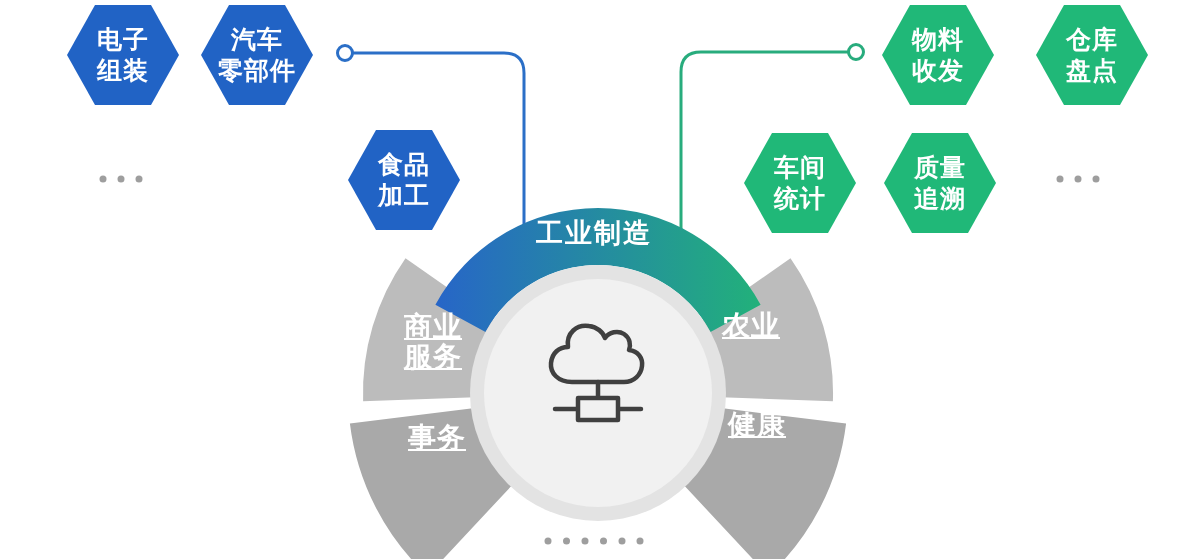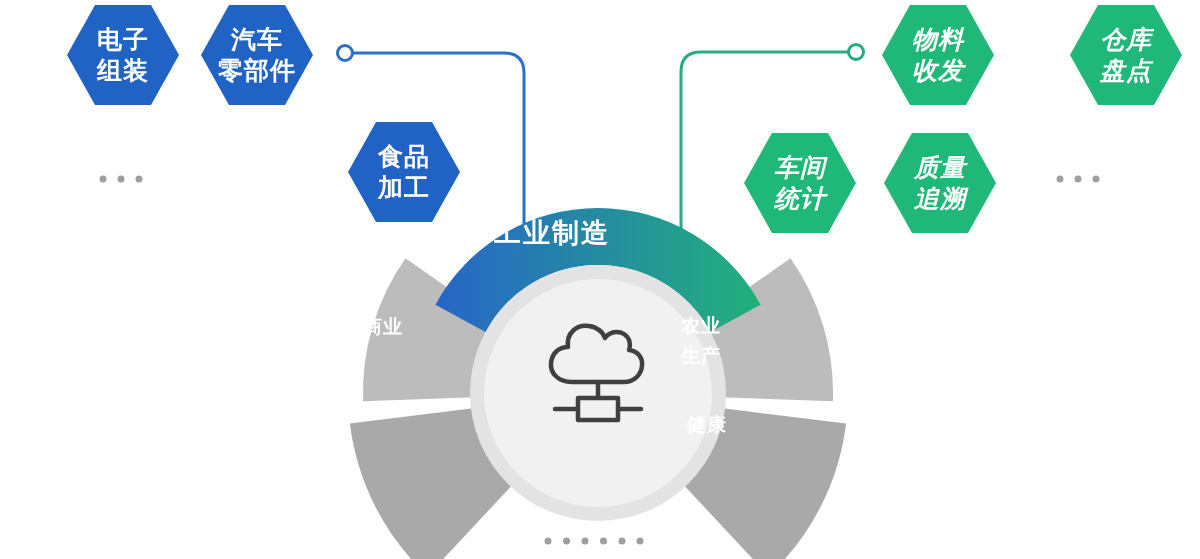--- a/index.html
+++ b/index.html
@@ -33,37 +33,39 @@
     position:absolute;
     width:112px;height:100px;
     clip-path:polygon(25% 0%,75% 0%,100% 50%,75% 100%,25% 100%,0% 50%);
     display:flex;flex-direction:column;align-items:center;justify-content:center;
     color:var(--c-text_white);
     font-size:25px;font-weight:bold;line-height:31px;
     letter-spacing:1px;
     text-align:center;
   }
   .hex-blue{background:var(--c-hex_blue);}
-  .hex-green{background:var(--c-hex_green);font-style:italic;}
+  .hex-green{background:var(--c-hex_green);}
 
   
   .wheel-label{
     position:absolute;
     width:140px;
     color:var(--c-text_white);
     font-weight:bold;
-    font-size:19px;line-height:30px;
+    font-size:28px;line-height:30px;
+    text-align:center;
     letter-spacing:1px;
+    text-decoration:underline;
   }
   .arc-label{
     position:absolute;
     left:494px;top:218px;width:200px;
     color:var(--c-text_white);
     font-weight:bold;font-size:27px;line-height:30px;
-    text-align:left;
+    text-align:center;
     letter-spacing:2px;
   }
 </style>
 </head>
 <body>
 
 <div class="stage">
 
   <svg class="wheel" width="1200" height="559" viewBox="0 0 1200 559">
     <defs>
@@ -130,50 +132,51 @@
   </svg>
 
   <div class="hex hex-blue" style="left:67px;top:5px">
     <span>电子</span>
     <span>组装</span>
   </div>
   <div class="hex hex-blue" style="left:201px;top:5px">
     <span>汽车</span>
     <span>零部件</span>
   </div>
-  <div class="hex hex-blue" style="left:348px;top:122px">
+  <div class="hex hex-blue" style="left:348px;top:130px">
     <span>食品</span>
     <span>加工</span>
   </div>
 
   <div class="hex hex-green" style="left:882px;top:5px">
     <span>物料</span>
     <span>收发</span>
   </div>
-  <div class="hex hex-green" style="left:1070px;top:5px">
+  <div class="hex hex-green" style="left:1036px;top:5px">
     <span>仓库</span>
     <span>盘点</span>
   </div>
   <div class="hex hex-green" style="left:744px;top:133px">
     <span>车间</span>
     <span>统计</span>
   </div>
   <div class="hex hex-green" style="left:884px;top:133px">
     <span>质量</span>
     <span>追溯</span>
   </div>
 
   <div class="arc-label">工业制造</div>
 
   <div class="wheel-label" style="left:363px;top:312px">
     <div>商业</div>
+    <div>服务</div>
   </div>
   <div class="wheel-label" style="left:681px;top:311px">
     <div>农业</div>
-    <div>生产</div>
   </div>
   <div class="wheel-label" style="left:367px;top:423px">
+    <div>事务</div>
   </div>
   <div class="wheel-label" style="left:687px;top:410px">
     <div>健康</div>
   </div>
 
 </div>
 
 </body></html>

